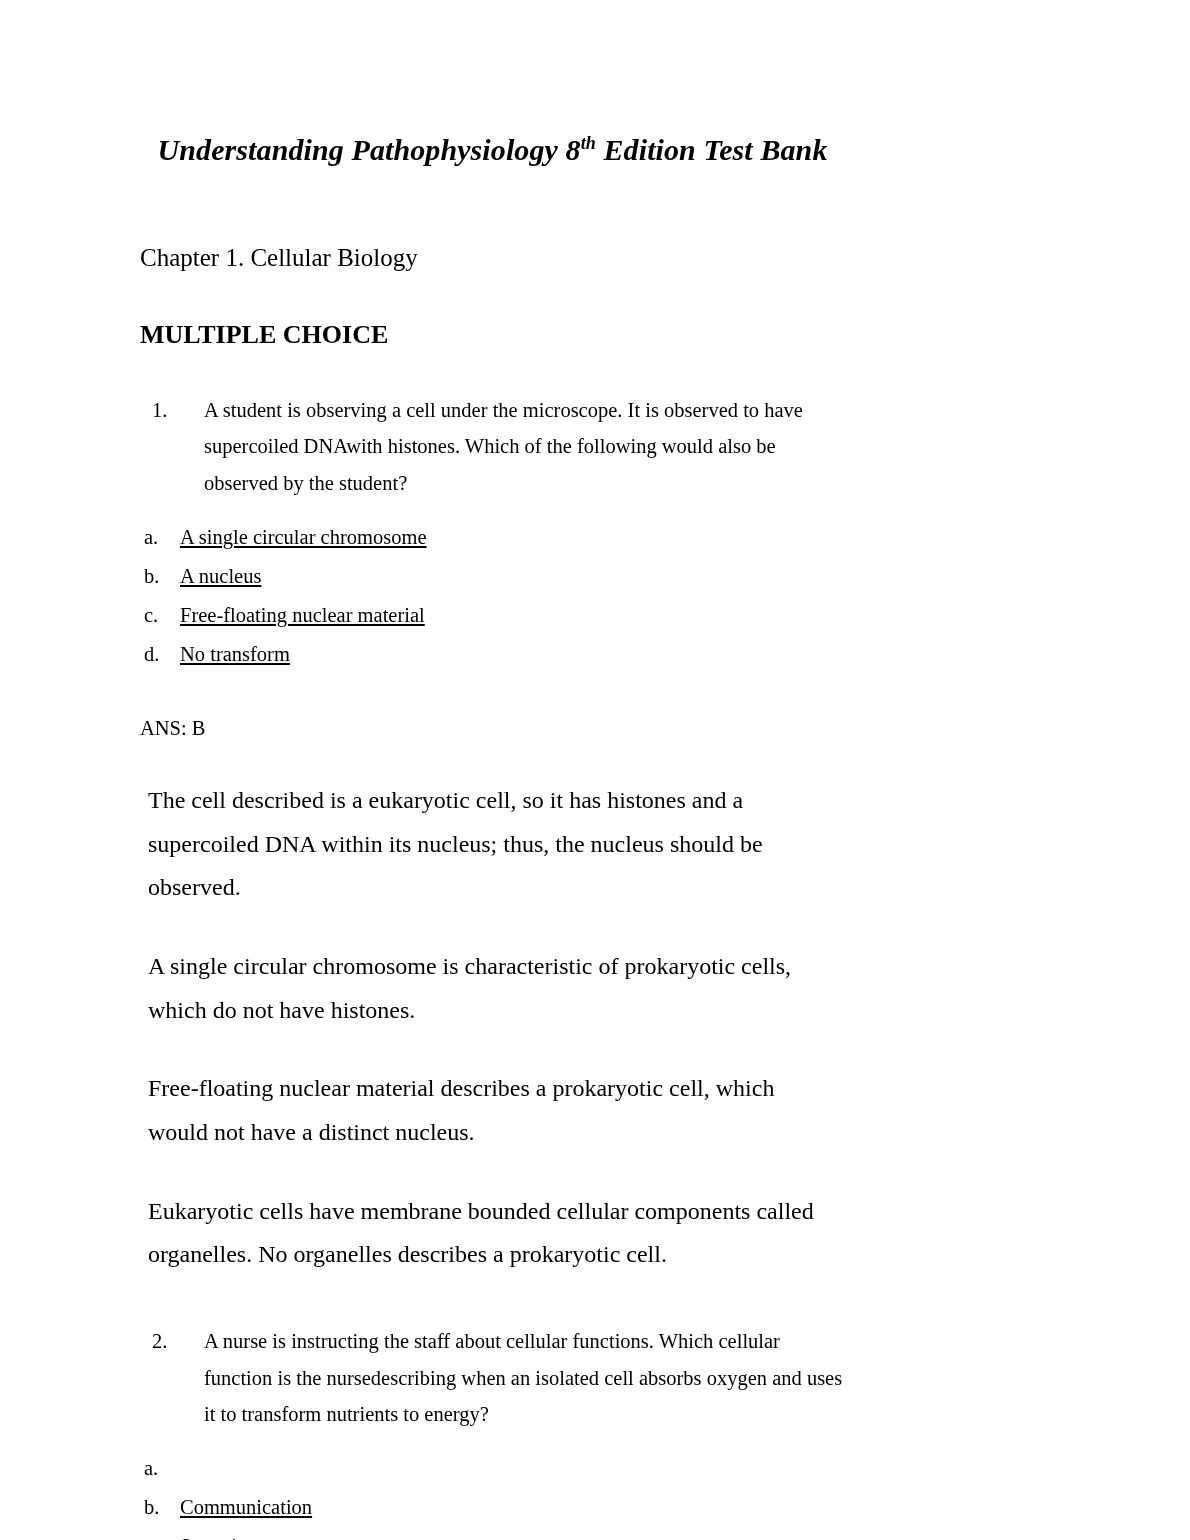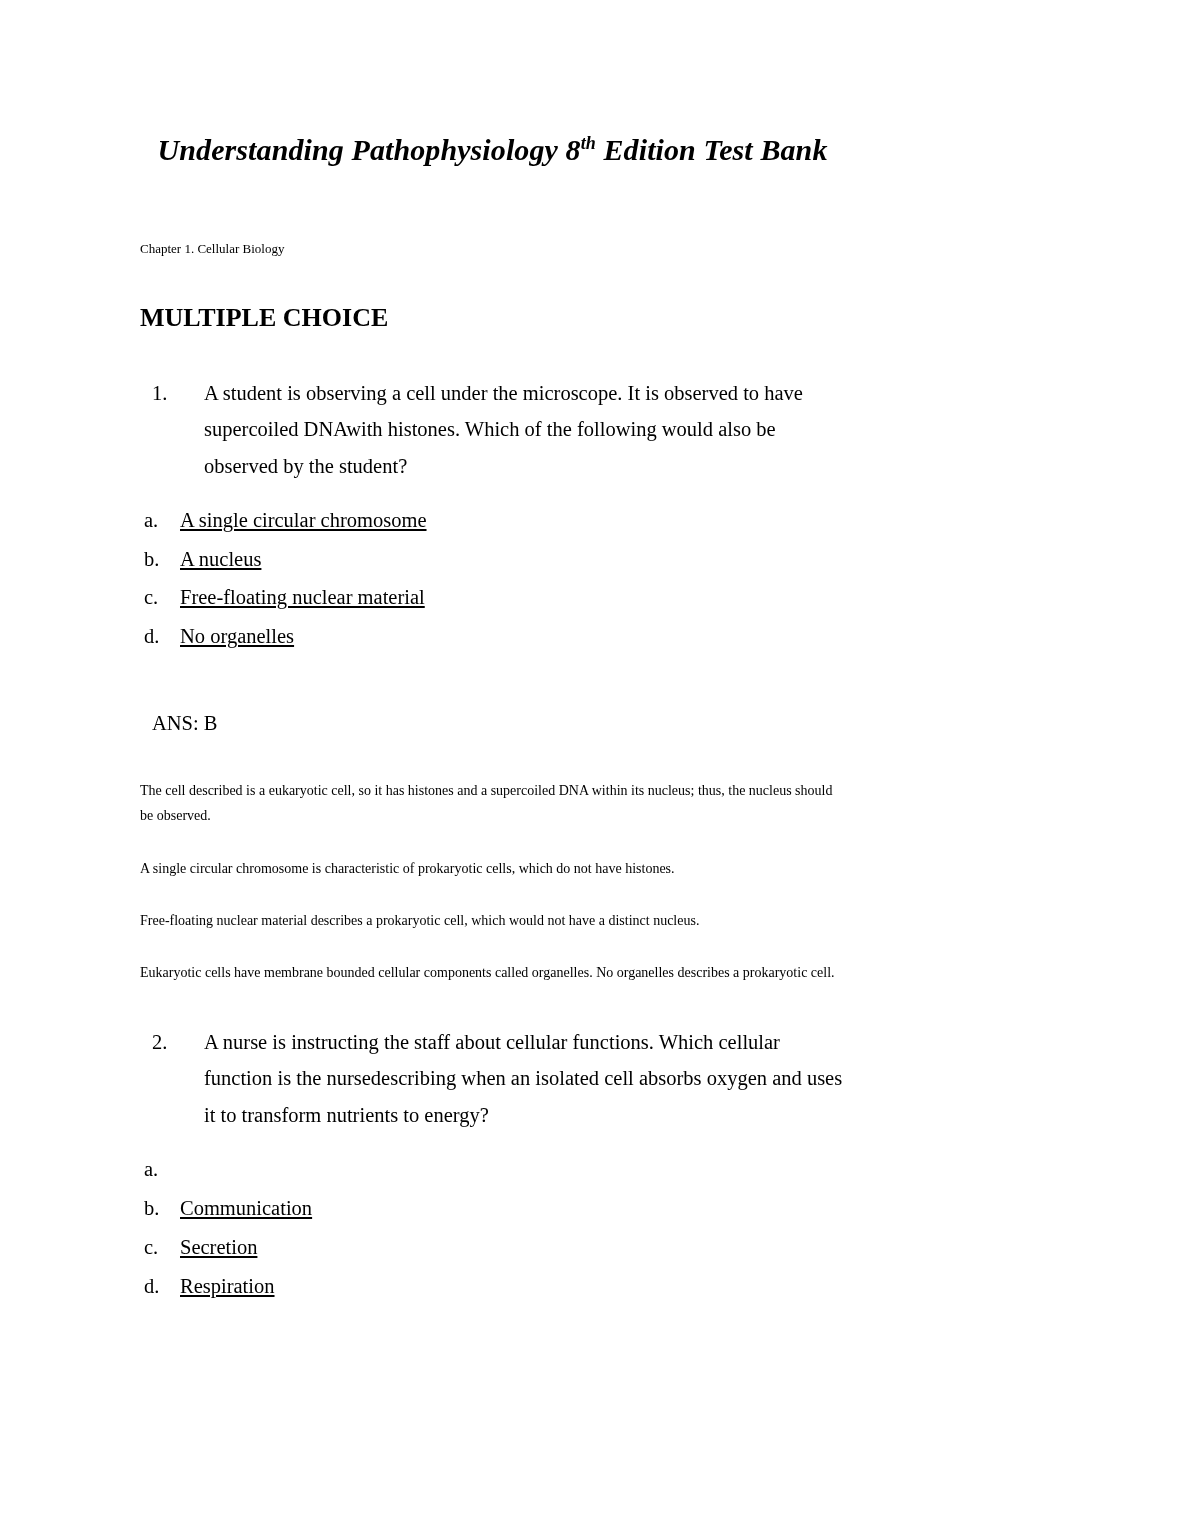--- a/index.html
+++ b/index.html
@@ -32,21 +32,21 @@
     line-height: 1.2;
   }
   .doc-title sup {
     font-size: 18px;
     vertical-align: super;
     line-height: 0;
   }
   .chapter-line {
     margin: 0;
     padding-top: 72px;
-    font-size: 13px;
+    font-size: 25px;
     line-height: 1.45;
   }
   .section-head {
     margin: 0;
     padding-top: 40px;
     font-size: 26px;
     font-weight: bold;
     line-height: 1.45;
   }
   .question {
@@ -81,29 +81,29 @@
     flex: 0 0 auto;
     width: 40px;
     padding-left: 4px;
     box-sizing: border-box;
   }
   .options .otext {
     flex: 1 1 auto;
     text-decoration: underline;
   }
   .ans-line {
-    margin: 12px;
+    margin: 0;
     padding-top: 36px;
     font-size: 20.5px;
     line-height: 1.45;
   }
   .para {
-    margin: 0;
+    margin: 8px;
     padding-top: 27px;
-    font-size: 14px;
+    font-size: 24px;
     line-height: 1.82;
     text-align: left;
   }
 </style>
 </head>
 <body>
 
 <div class="page">
 
   <h1 class="doc-title"><span>Understanding Pathophysiology 8</span><sup>th</sup><span> Edition Test Bank</span></h1>
@@ -125,21 +125,21 @@
     <li>
       <span class="olabel">b.</span>
       <span class="otext">A nucleus</span>
     </li>
     <li>
       <span class="olabel">c.</span>
       <span class="otext">Free-floating nuclear material</span>
     </li>
     <li>
       <span class="olabel">d.</span>
-      <span class="otext">No organelles</span>
+      <span class="otext">No transform</span>
     </li>
   </ul>
 
   <p class="ans-line">ANS: B</p>
 
   <p class="para">The cell described is a eukaryotic cell, so it has histones and a supercoiled DNA within its nucleus; thus, the nucleus should be observed.</p>
   <p class="para">A single circular chromosome is characteristic of prokaryotic cells, which do not have histones.</p>
   <p class="para">Free-floating nuclear material describes a prokaryotic cell, which would not have a distinct nucleus.</p>
   <p class="para">Eukaryotic cells have membrane bounded cellular components called organelles. No organelles describes a prokaryotic cell.</p>
 

